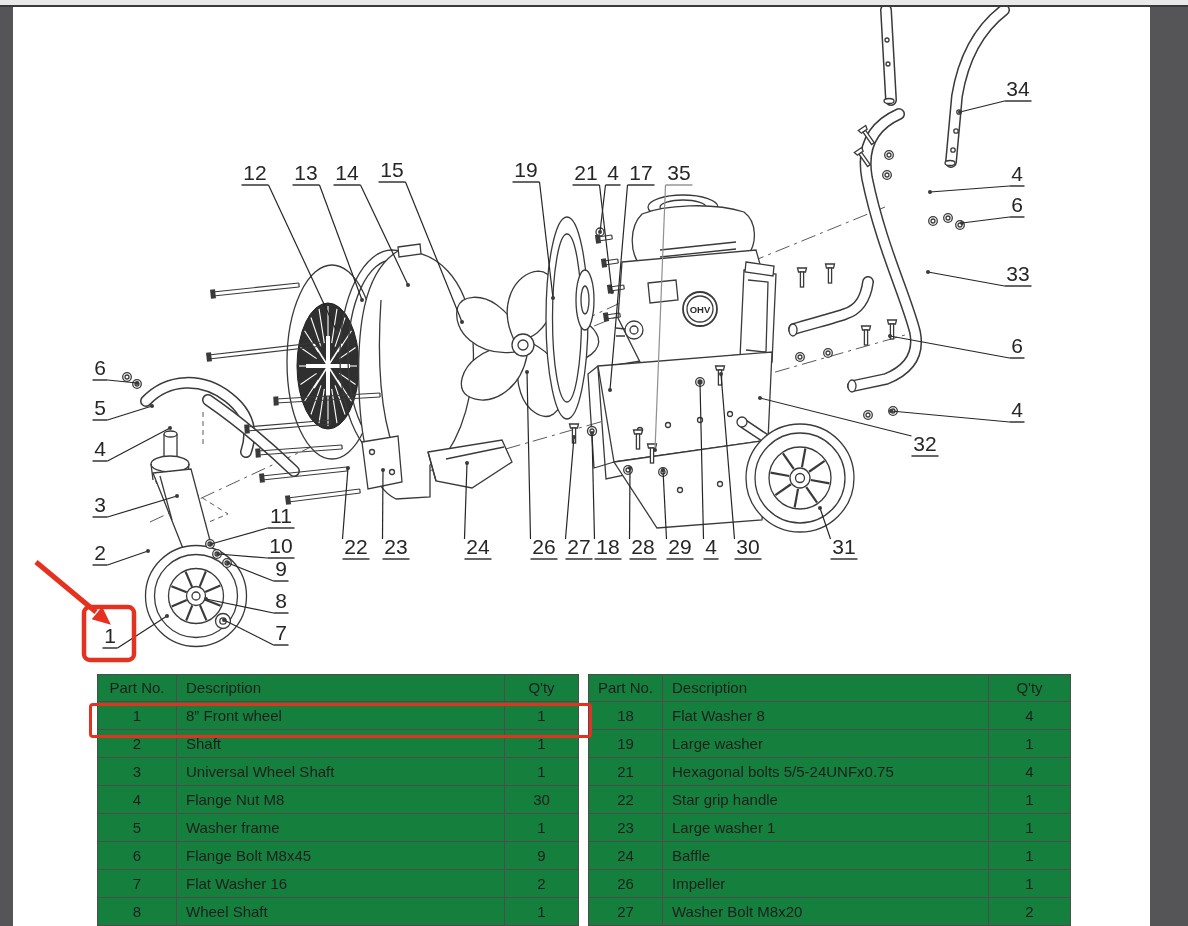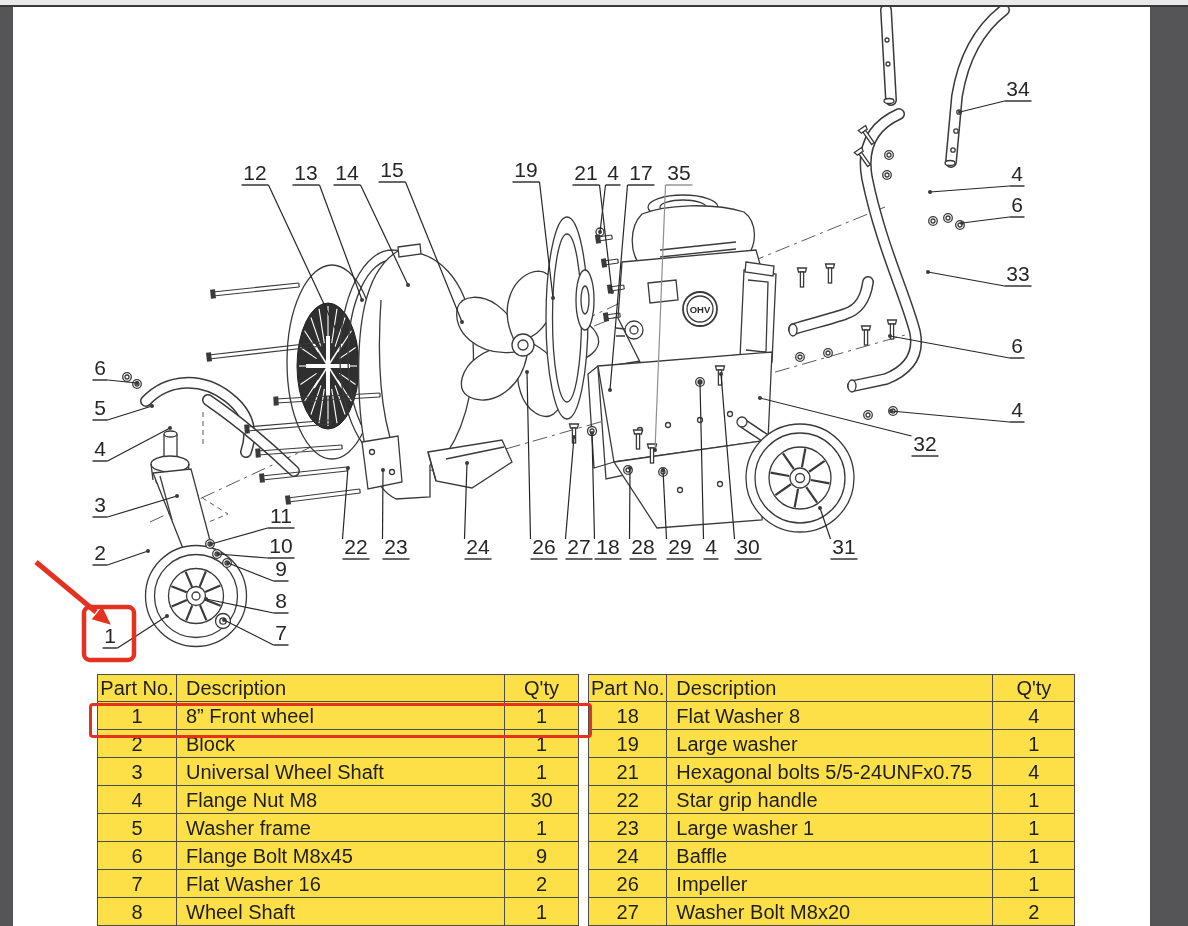--- a/index.html
+++ b/index.html
@@ -23,22 +23,22 @@
   .callout-text{font-family:"Liberation Sans",sans-serif;font-size:21px;fill:#262626}
   .red-mark{stroke:var(--acc);fill:none}
 
   
   .tblwrap{position:absolute;top:667px;height:252px;overflow:hidden}
   .tblwrap.left{left:84px;width:488px}
   .tblwrap.right{left:575px;width:488px}
   table.parts{border-collapse:collapse;table-layout:fixed}
   table.parts th,table.parts td{
     border:1.5px solid #4c4c4c;height:27px;line-height:16px;
-    font-size:20px;font-weight:400;color:#1e1e1e;padding:0 9px;
-    white-space:nowrap;overflow:hidden;background:#fde047;text-align:left;
+    font-size:15px;font-weight:400;color:#1e1e1e;padding:0 9px;
+    white-space:nowrap;overflow:hidden;background:#15803d;text-align:left;
   }
   table.parts th{height:26px}
   .c-num{text-align:center !important;padding:0 2px !important}
   .row-highlight{
     position:absolute;left:76px;top:696px;width:497px;height:29px;
     border:3px solid var(--acc);border-radius:4px;z-index:9;pointer-events:none;background:transparent;
   }
 </style>
 </head>
 <body>
@@ -500,21 +500,21 @@
         </tr>
       </thead>
       <tbody id="tbody-left">
           <tr>
             <td class="c-num">1</td>
             <td>8” Front wheel</td>
             <td class="c-num">1</td>
           </tr>
           <tr>
             <td class="c-num">2</td>
-            <td>Block</td>
+            <td>Shaft</td>
             <td class="c-num">1</td>
           </tr>
           <tr>
             <td class="c-num">3</td>
             <td>Universal Wheel Shaft</td>
             <td class="c-num">1</td>
           </tr>
           <tr>
             <td class="c-num">4</td>
             <td>Flange Nut M8</td>

